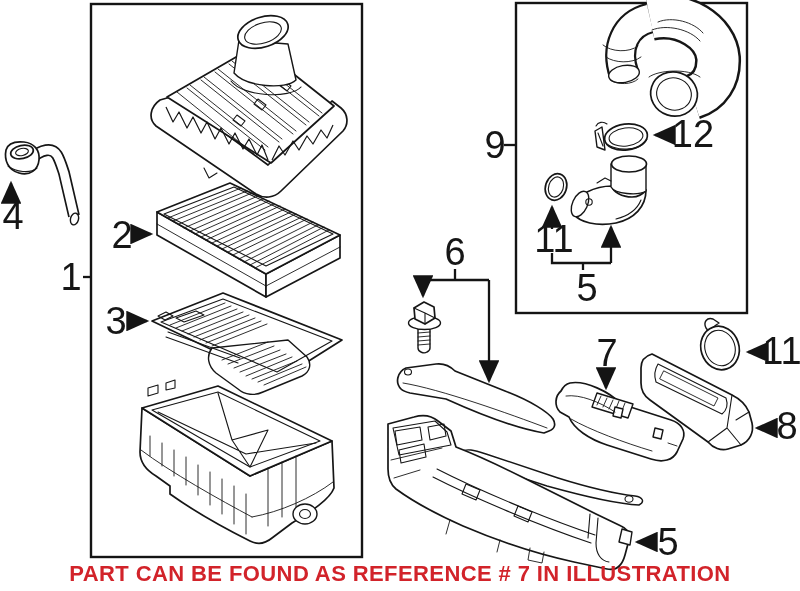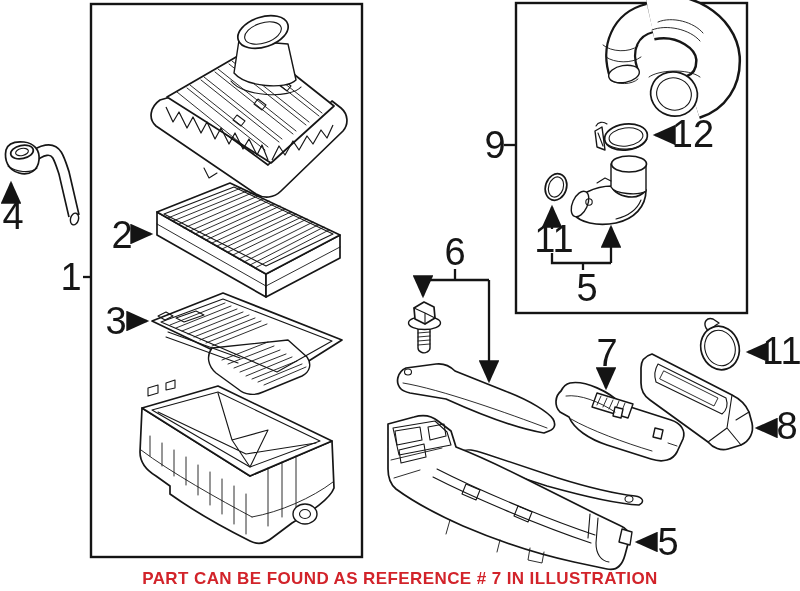--- a/index.html
+++ b/index.html
@@ -1,22 +1,22 @@
 <!DOCTYPE html>
 <html><head>
 <meta charset="utf-8">
 <style>
   html,body{margin:0;padding:0;background:#fff;}
   #stage{position:relative;width:800px;height:591px;background:#ffffff;overflow:hidden;
          font-family:"Liberation Sans",sans-serif;}
   #art{position:absolute;left:0;top:0;}
   .callout{position:absolute;transform:translate(-50%,-50%);font-size:38px;line-height:1;
            color:#161616;font-family:"Liberation Sans",sans-serif;font-weight:400;user-select:none;}
-  #caption{position:absolute;left:0;right:0;top:561px;text-align:center;font-size:17px;
-           font-weight:bold;color:#d2232a;letter-spacing:.4px;font-family:"Liberation Sans",sans-serif;margin-top:8px;}
+  #caption{position:absolute;left:0;right:0;top:561px;text-align:center;font-size:22px;
+           font-weight:bold;color:#d2232a;letter-spacing:.4px;font-family:"Liberation Sans",sans-serif;}
   
   .o{fill:#ffffff;stroke:#161616;stroke-width:1.7;stroke-linejoin:round;}
   .o2{fill:#ffffff;stroke:#161616;stroke-width:1.4;stroke-linejoin:round;}
   .l{fill:none;stroke:#161616;stroke-width:1.1;stroke-linejoin:round;stroke-linecap:round;}
   .lt{fill:none;stroke:#161616;stroke-width:0.9;stroke-linecap:round;}
   .t{fill:none;stroke:#161616;stroke-width:1.2;stroke-linejoin:round;}
   .box{fill:none;stroke:#141414;stroke-width:2.4;}
   .ar{fill:none;stroke:#141414;stroke-width:2.3;}
   .tb{fill:none;stroke:#161616;}
   .tw{fill:none;stroke:#ffffff;}

